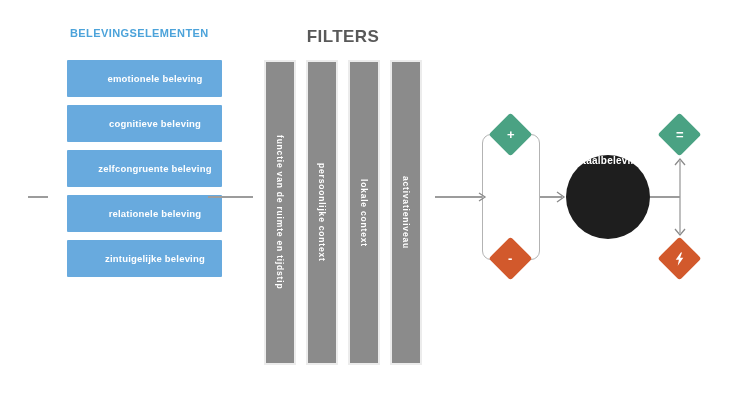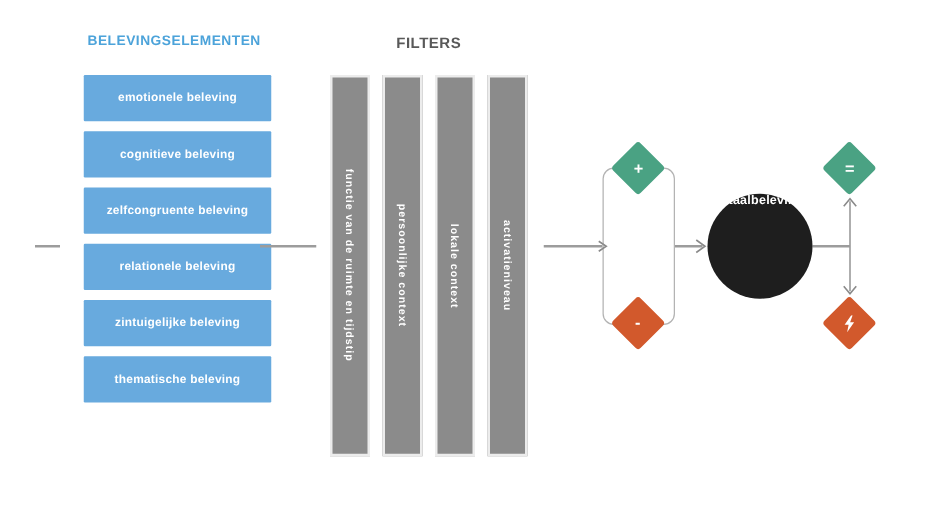--- a/index.html
+++ b/index.html
@@ -7,28 +7,28 @@
     position:relative;width:752px;height:412px;background:#ffffff;overflow:hidden;
     font-family:"Liberation Sans", sans-serif;
   }
   
   .elements-title{
     position:absolute;left:70px;top:27px;width:160px;
     font-size:11px;font-weight:bold;letter-spacing:.4px;color:#4ca3da;
   }
   .elements-stack{position:absolute;left:67px;top:60px;width:126px;}
   .element-box{
-    width:150px;height:37px;margin-bottom:8px;background:#68aade;border-radius:1px;
-    display:flex;align-items:center;justify-content:center;
+    width:134px;height:37px;margin-bottom:8px;background:#68aade;border-radius:1px;
+    display:flex;align-items:center;justify-content:center;padding-left:21px;
   }
   .element-box span{color:#ffffff;font-size:9.5px;font-weight:600;letter-spacing:.2px;text-align:center;}
   
   .filters-title{
     position:absolute;left:264px;top:27px;width:158px;text-align:center;
-    font-size:12px;font-weight:bold;letter-spacing:.4px;color:#595959;
+    font-size:17px;font-weight:bold;letter-spacing:.4px;color:#595959;
   }
   .filters-row{position:absolute;left:264px;top:60px;height:305px;display:flex;gap:10px;}
   .filter-bar{
     width:32px;height:305px;background:#8b8b8b;border:2px solid #ececec;box-sizing:border-box;
     display:flex;align-items:center;justify-content:center;
   }
   .filter-bar span{
     writing-mode:vertical-rl;color:#ffffff;font-size:8.5px;font-weight:600;
     letter-spacing:.8px;white-space:nowrap;
   }
@@ -77,23 +77,20 @@
       <span>cognitieve beleving</span>
       </div>
     <div class="element-box">
       <span>zelfcongruente beleving</span>
       </div>
     <div class="element-box">
       <span>relationele beleving</span>
       </div>
     <div class="element-box">
       <span>zintuigelijke beleving</span>
-      </div>
-    <div class="element-box">
-      <span>thematische beleving</span>
       </div>
   </div>
 
   <div class="filters-title">FILTERS</div>
   <div class="filters-row">
     <div class="filter-bar">
       <span>functie van de ruimte en tijdstip</span>
       </div>
     <div class="filter-bar">
       <span>persoonlijke context</span>

